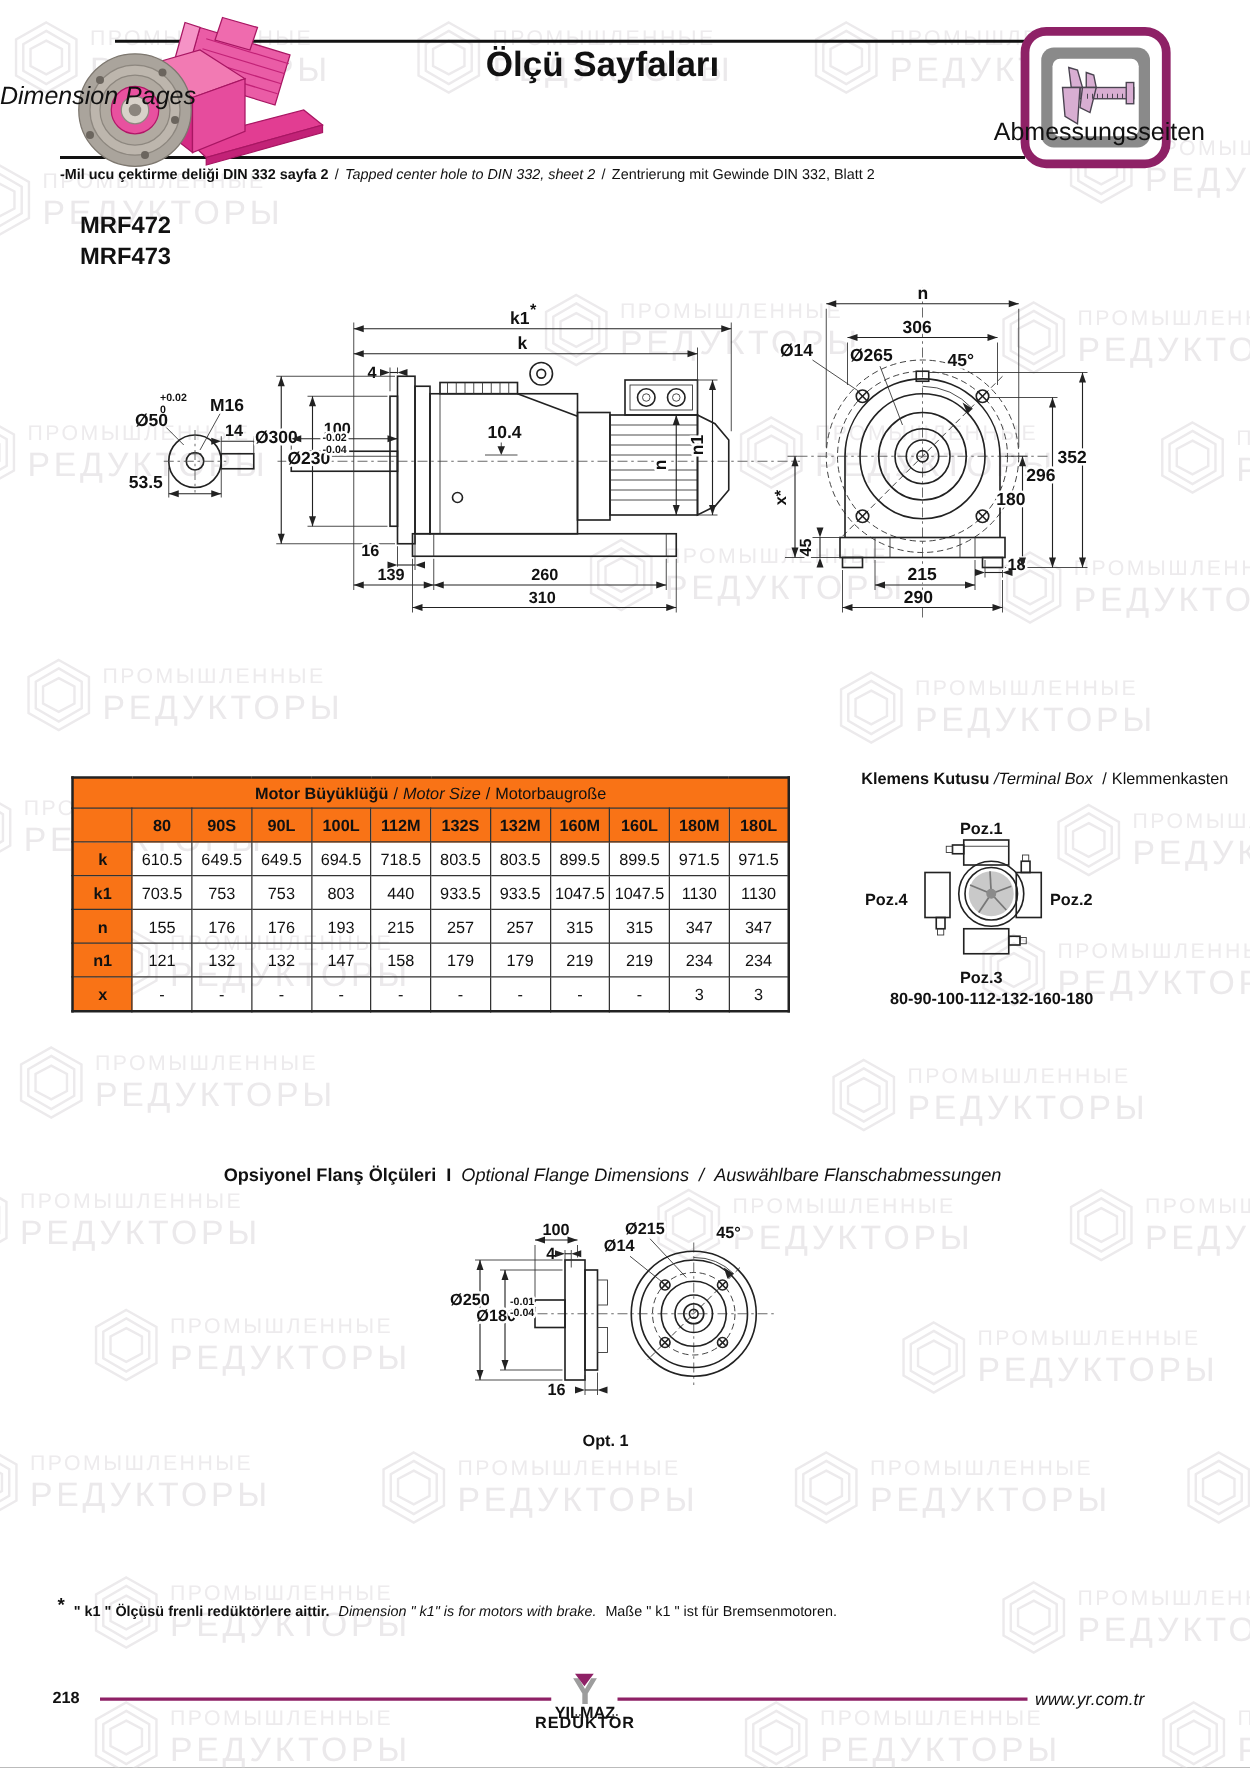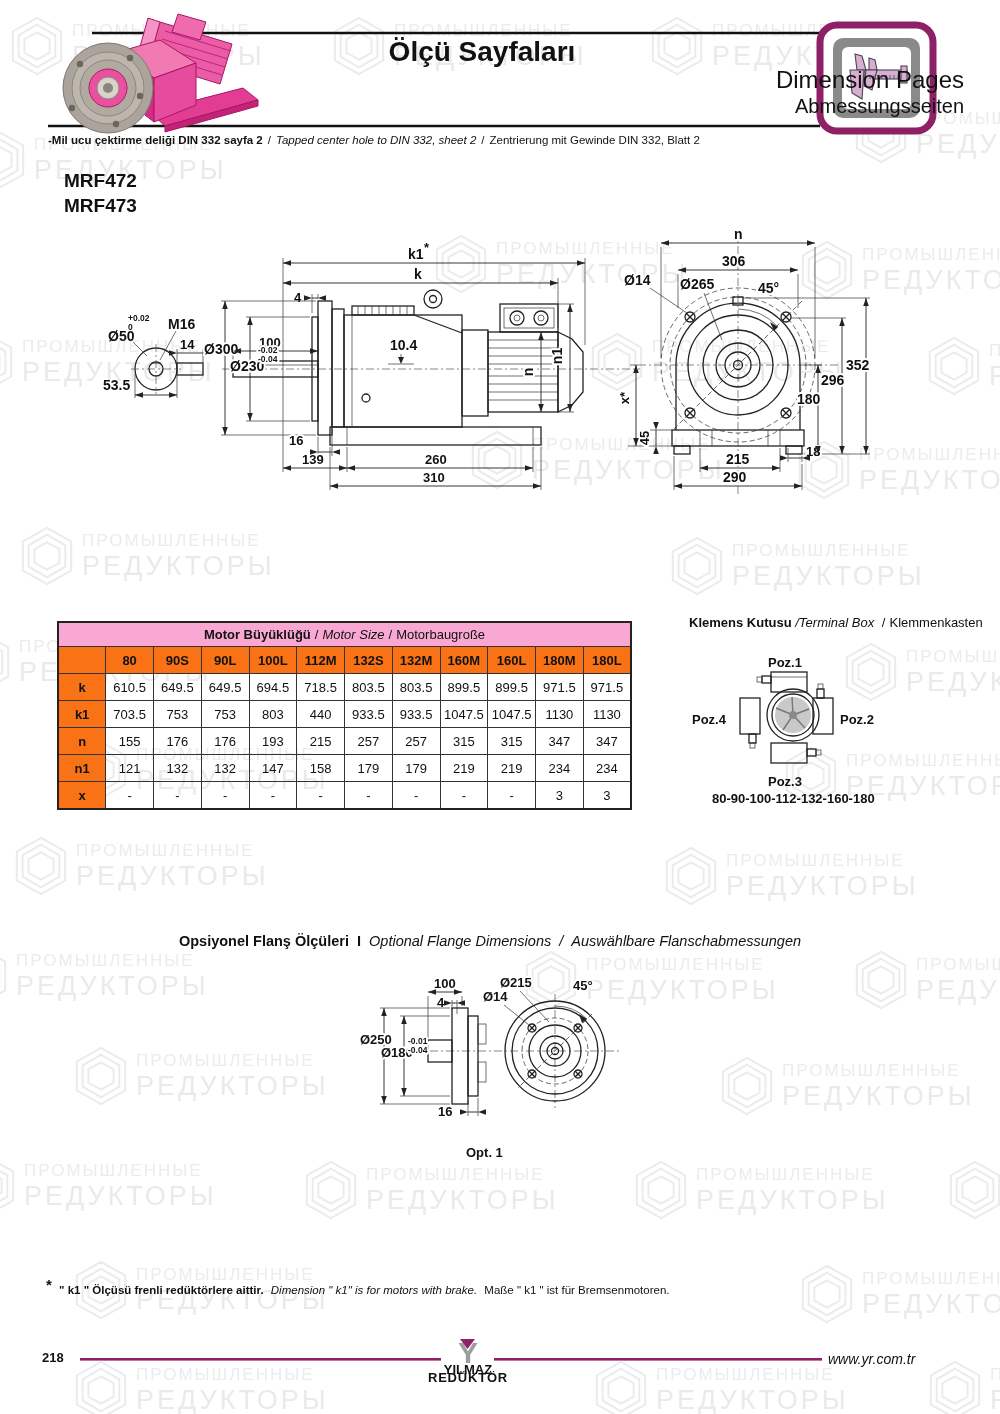--- a/index.html
+++ b/index.html
@@ -19,38 +19,38 @@
   .dsh{stroke:#444;stroke-width:0.8;fill:none;stroke-dasharray:5 3;}
   .dim,.dimo{stroke:#222;stroke-width:0.9;fill:none;}
   .ext{stroke:#333;stroke-width:0.7;fill:none;}
   text.t{stroke:none;fill:#111;font:bold 13px "Liberation Sans",sans-serif;}
   text.big{font-size:14px;}
   text.sm{font-size:8.5px;}
   text.ht{paint-order:stroke;stroke:#fff;stroke-width:4px;stroke-linejoin:round;}
   
   .abs{position:absolute;z-index:3;}
   .title1{left:0;width:964px;text-align:center;top:36px;font-size:28px;font-weight:bold;}
-  .title2{left:0;width:964px;text-align:right;top:66px;font-size:24px;}
+  .title2{left:0;width:964px;text-align:left;top:66px;font-size:20px;font-style:italic;}
   .title3{left:0;width:964px;text-align:right;top:95px;font-size:20px;}
   .note{left:48px;top:134px;font-size:11.5px;white-space:nowrap;}
   .note .sep{margin:0 5px;}
   .models{left:64px;top:168px;font-size:19px;font-weight:bold;line-height:25px;}
   .tb-title{left:657px;top:615px;font-size:13px;white-space:nowrap;padding-left:32px;}
   .flange-title{left:0;width:980px;text-align:center;top:933px;font-size:14.5px;}
   .fnotes{left:46px;top:1274px;font-size:11.5px;line-height:21px;width:920px;}
   .fnotes .star{font-size:15px;font-weight:bold;vertical-align:4px;margin-right:4px;}
   .b{font-weight:bold;} .i{font-style:italic;}
   .sep{margin:0 4px;}
   
   .dimtable{left:57px;top:621px;width:575px;border-collapse:collapse;table-layout:fixed;
             font-size:13px;z-index:3;position:absolute;}
   .dimtable td{border:1px solid #333;text-align:center;padding:0;height:26px;background:transparent;}
   .dimtable{border:2px solid #222;}
   .dimtable td.gry{background:#f97316;}
-  .dimtable tr.titlerow td{height:23px;background:#f9a8d4;}
+  .dimtable tr.titlerow td{height:23px;background:#f97316;}
   .dimtable td.lblc{width:48px;font-weight:bold;}
   .dimtable td.colh{font-weight:bold;}
 </style>
 </head>
 <body>
 
 <div class="page">
 
   <div id="wm-layer">
       <div class="wm" style="left: 8px; top: 14px;">

